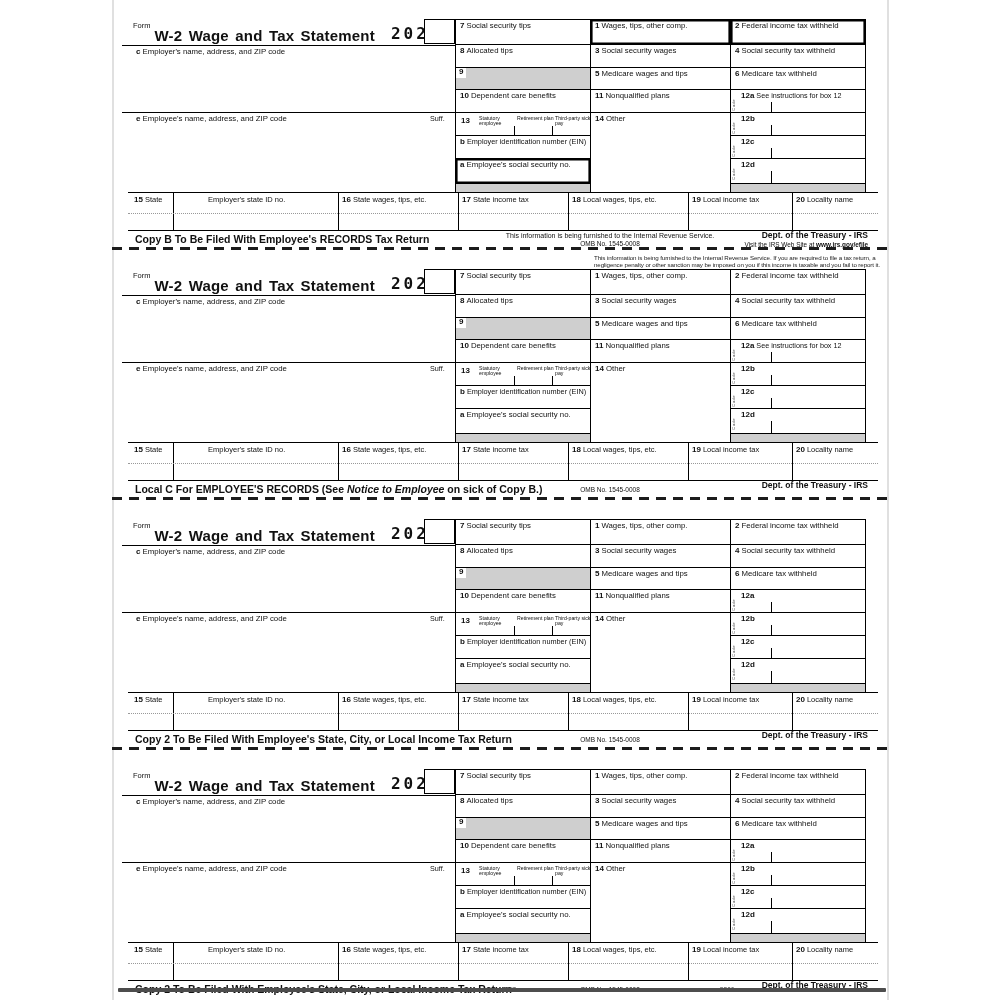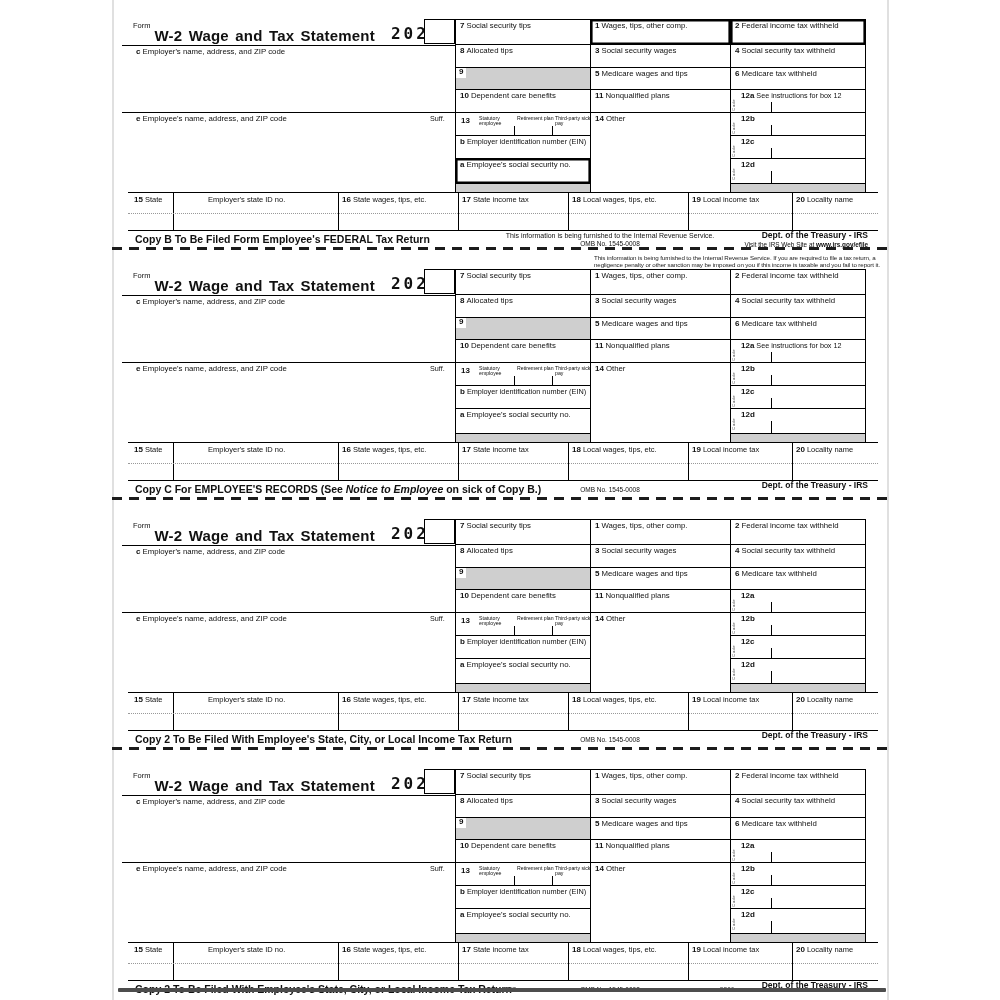--- a/index.html
+++ b/index.html
@@ -183,21 +183,21 @@
       </span>
       <span class="srl" style="left:564px;">
         <span class="n">19</span><span>Local income tax</span>
       </span>
       <span class="srl" style="left:668px;">
         <span class="n">20</span><span>Locality name</span>
       </span>
     </div>
 
     <div class="fl">
-      <span>Copy B To Be Filed Form Employee's FEDERAL Tax Return</span><i></i><span></span>
+      <span>Copy B To Be Filed With Employee's RECORDS Tax Return</span><i></i><span></span>
     </div>
     <div class="fc">
       <div class="fnote">This information is being furnished to the Internal Revenue Service.</div>
       <div class="fomb">OMB No. 1545-0008</div>
     </div>
 
     <div class="fr">
       <div class="fdept">Dept. of the Treasury - IRS</div>
       <div class="fvisit">
         <span>Visit the IRS Web Site at </span><b>www.irs.gov/efile</b>
@@ -329,21 +329,21 @@
       </span>
       <span class="srl" style="left:564px;">
         <span class="n">19</span><span>Local income tax</span>
       </span>
       <span class="srl" style="left:668px;">
         <span class="n">20</span><span>Locality name</span>
       </span>
     </div>
 
     <div class="fl">
-      <span>Copy C For EMPLOYEE'S RECORDS (See </span><i>Notice to Employee</i><span> on sick of Copy B.)</span>
+      <span>Local C For EMPLOYEE'S RECORDS (See </span><i>Notice to Employee</i><span> on sick of Copy B.)</span>
     </div>
     <div class="fc">
 
       <div class="fomb">OMB No. 1545-0008</div>
     </div>
 
     <div class="fr">
       <div class="fdept">Dept. of the Treasury - IRS</div>
 
     </div>

